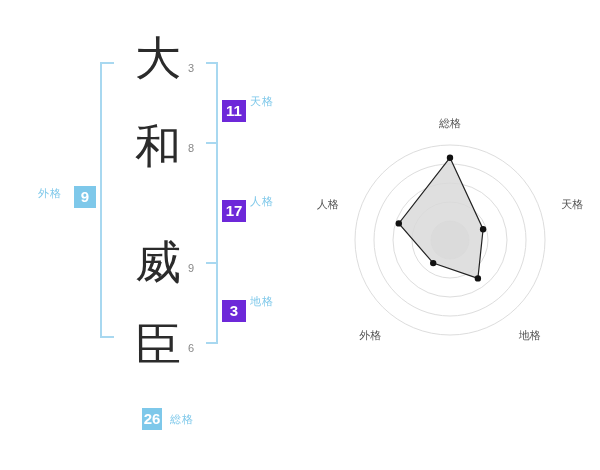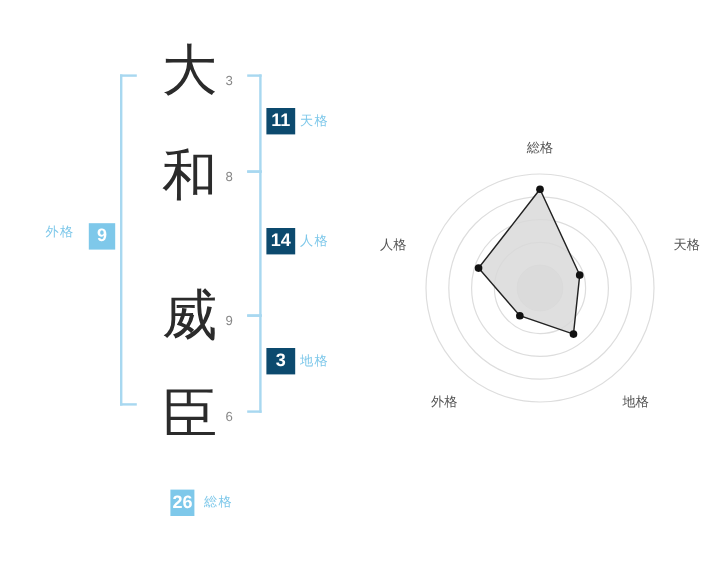--- a/index.html
+++ b/index.html
@@ -97,26 +97,27 @@
   }
   .grp-bracket.b-ten  { top: 62px;  height: 78px; }
   .grp-bracket.b-jin  { top: 142px; height: 118px; }
   .grp-bracket.b-chi  { top: 262px; height: 78px; }
 
   .grp-num {
     position: absolute;
     left: 222px;
     width: 24px;
     height: 22px;
-    background: #0c4a6e;
+    background: #6d28d9;
     color: #ffffff;
     font-size: 15px;
     line-height: 22px;
     text-align: center;
     font-weight: bold;
+    margin-top: 10px;
   }
   .grp-lab {
     position: absolute;
     left: 250px;
     font-size: 11px;
     color: #7ec8ea;
     letter-spacing: 1px;
     line-height: 22px;
     height: 22px;
   }
@@ -183,21 +184,21 @@
   <div class="stroke s2">9</div>
   <div class="stroke s3">6</div>
 
   <div class="grp-bracket b-ten"></div>
   <div class="grp-bracket b-jin"></div>
   <div class="grp-bracket b-chi"></div>
 
   <div class="grp-num n-ten">11</div>
   <div class="grp-lab l-ten">天格</div>
 
-  <div class="grp-num n-jin">14</div>
+  <div class="grp-num n-jin">17</div>
   <div class="grp-lab l-jin">人格</div>
 
   <div class="grp-num n-chi">3</div>
   <div class="grp-lab l-chi">地格</div>
 
   <div class="total-num">26</div>
   <div class="total-lab">総格</div>
 </div>
 
 <div id="radar-panel">

